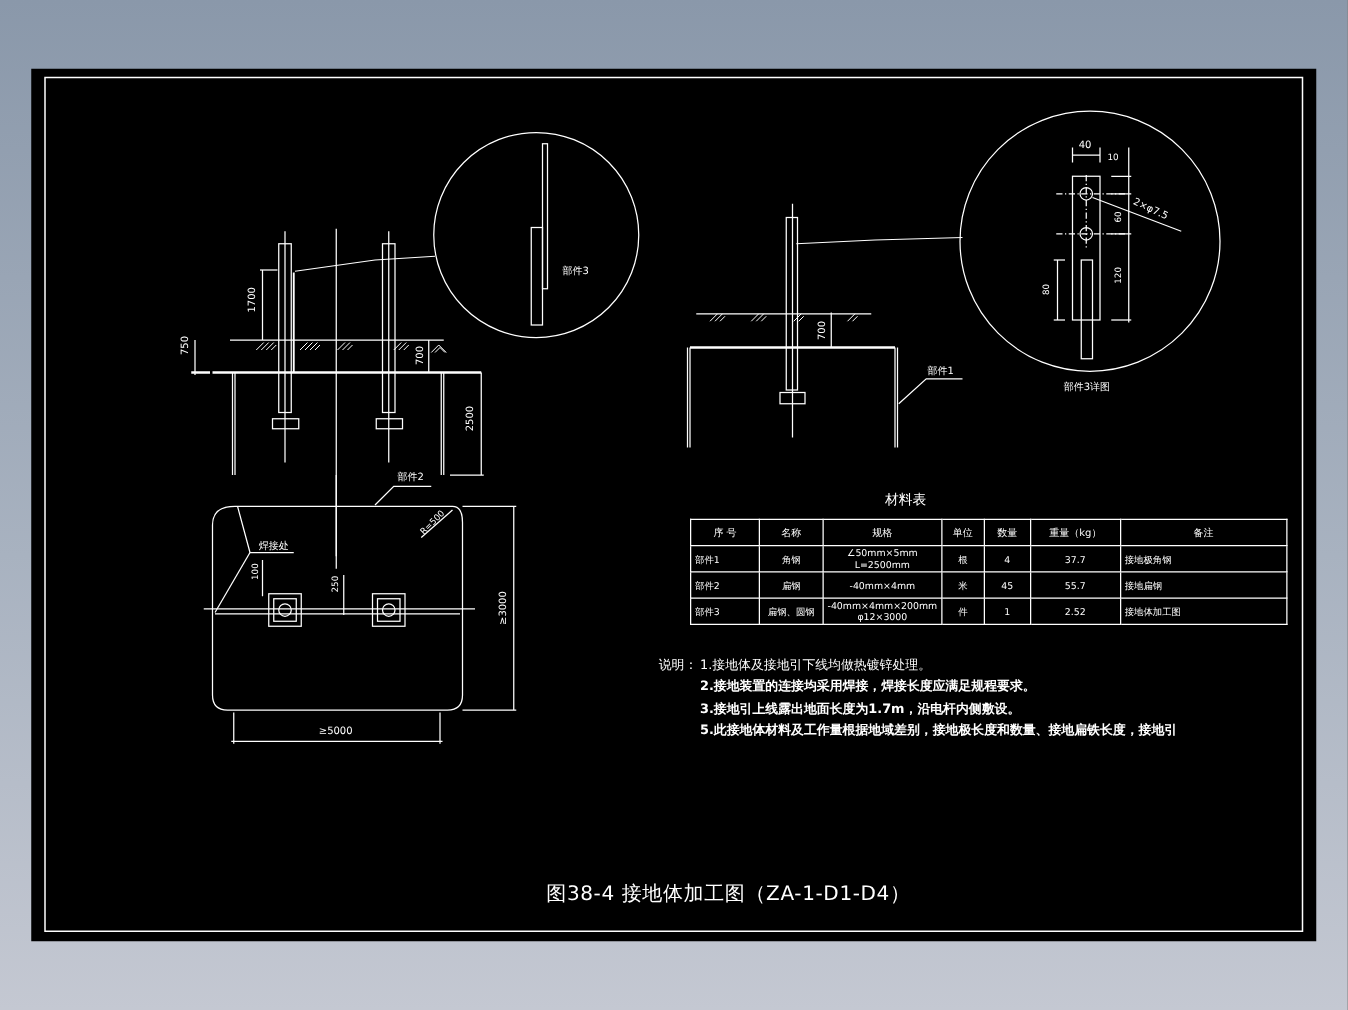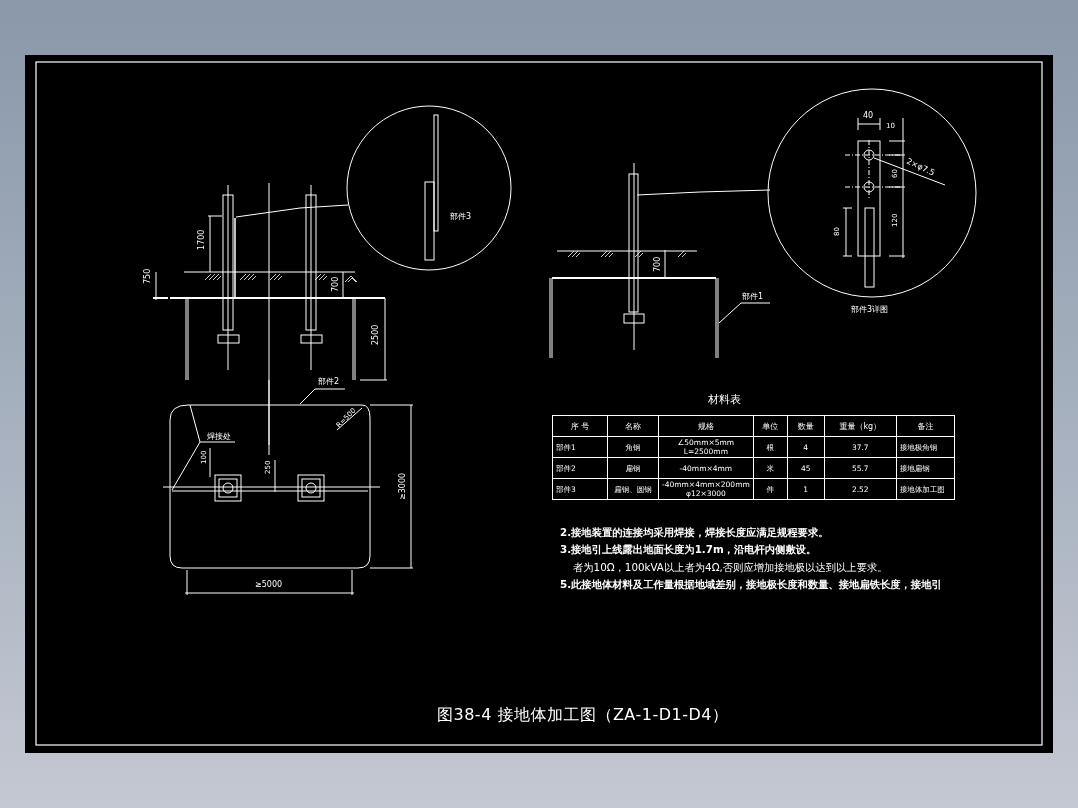--- a/index.html
+++ b/index.html
@@ -9,21 +9,21 @@
     font-family: "DejaVu Sans", sans-serif;
   }
   #sheet {
     position:absolute; left:25px; top:55px; width:1028px; height:698px;
     background:#000;
   }
   #drawing { position:absolute; left:0; top:0; }
   .txt { position:absolute; color:#fff; white-space:nowrap; }
   #table-title { left:708px; top:392px; font-size:11px; }
   #materials-table {
-    position:absolute; left:552px; top:415px; width:403px; height:83px;
+    position:absolute; left:552px; top:415px; width:478px; height:83px;
     border-collapse:collapse; color:#fff; font-size:7.5px;
   }
   #materials-table th, #materials-table td {
     border:1px solid #fff; padding:0 3px; text-align:center; height:20px; line-height:9px;
   }
   #materials-table th { font-weight:normal; font-size:8px; }
   #materials-table td.left { text-align:left; }
   #notes { position:absolute; left:527px; top:524px; color:#fff; font-size:10.3px; line-height:17.4px; }
   #notes .row { display:flex; }
   #notes .lbl { width:33px; }
@@ -227,19 +227,22 @@
 φ12×3000</td>
       <td>件</td>
       <td>1</td>
       <td>2.52</td>
       <td class="left">接地体加工图</td>
     </tr>
   </tbody>
 </table>
 
 <div id="notes">
+  <div class="row">
+    <span class="lbl">说明：</span>
+    <span>1.接地体及接地引下线均做热镀锌处理。</span>
+  </div>
   <div class="indent">2.接地装置的连接均采用焊接，焊接长度应满足规程要求。</div>
   <div class="indent">3.接地引上线露出地面长度为1.7m，沿电杆内侧敷设。</div>
-  <div class="cont">者为10Ω，100kVA以上者为4Ω,否则应增加接地极以达到以上要求。</div>
   <div class="indent">5.此接地体材料及工作量根据地域差别，接地极长度和数量、接地扁铁长度，接地引</div>
 </div>
 
 <div class="txt" id="figure-caption">图38-4 接地体加工图（ZA-1-D1-D4）</div>
 
 </body></html>

